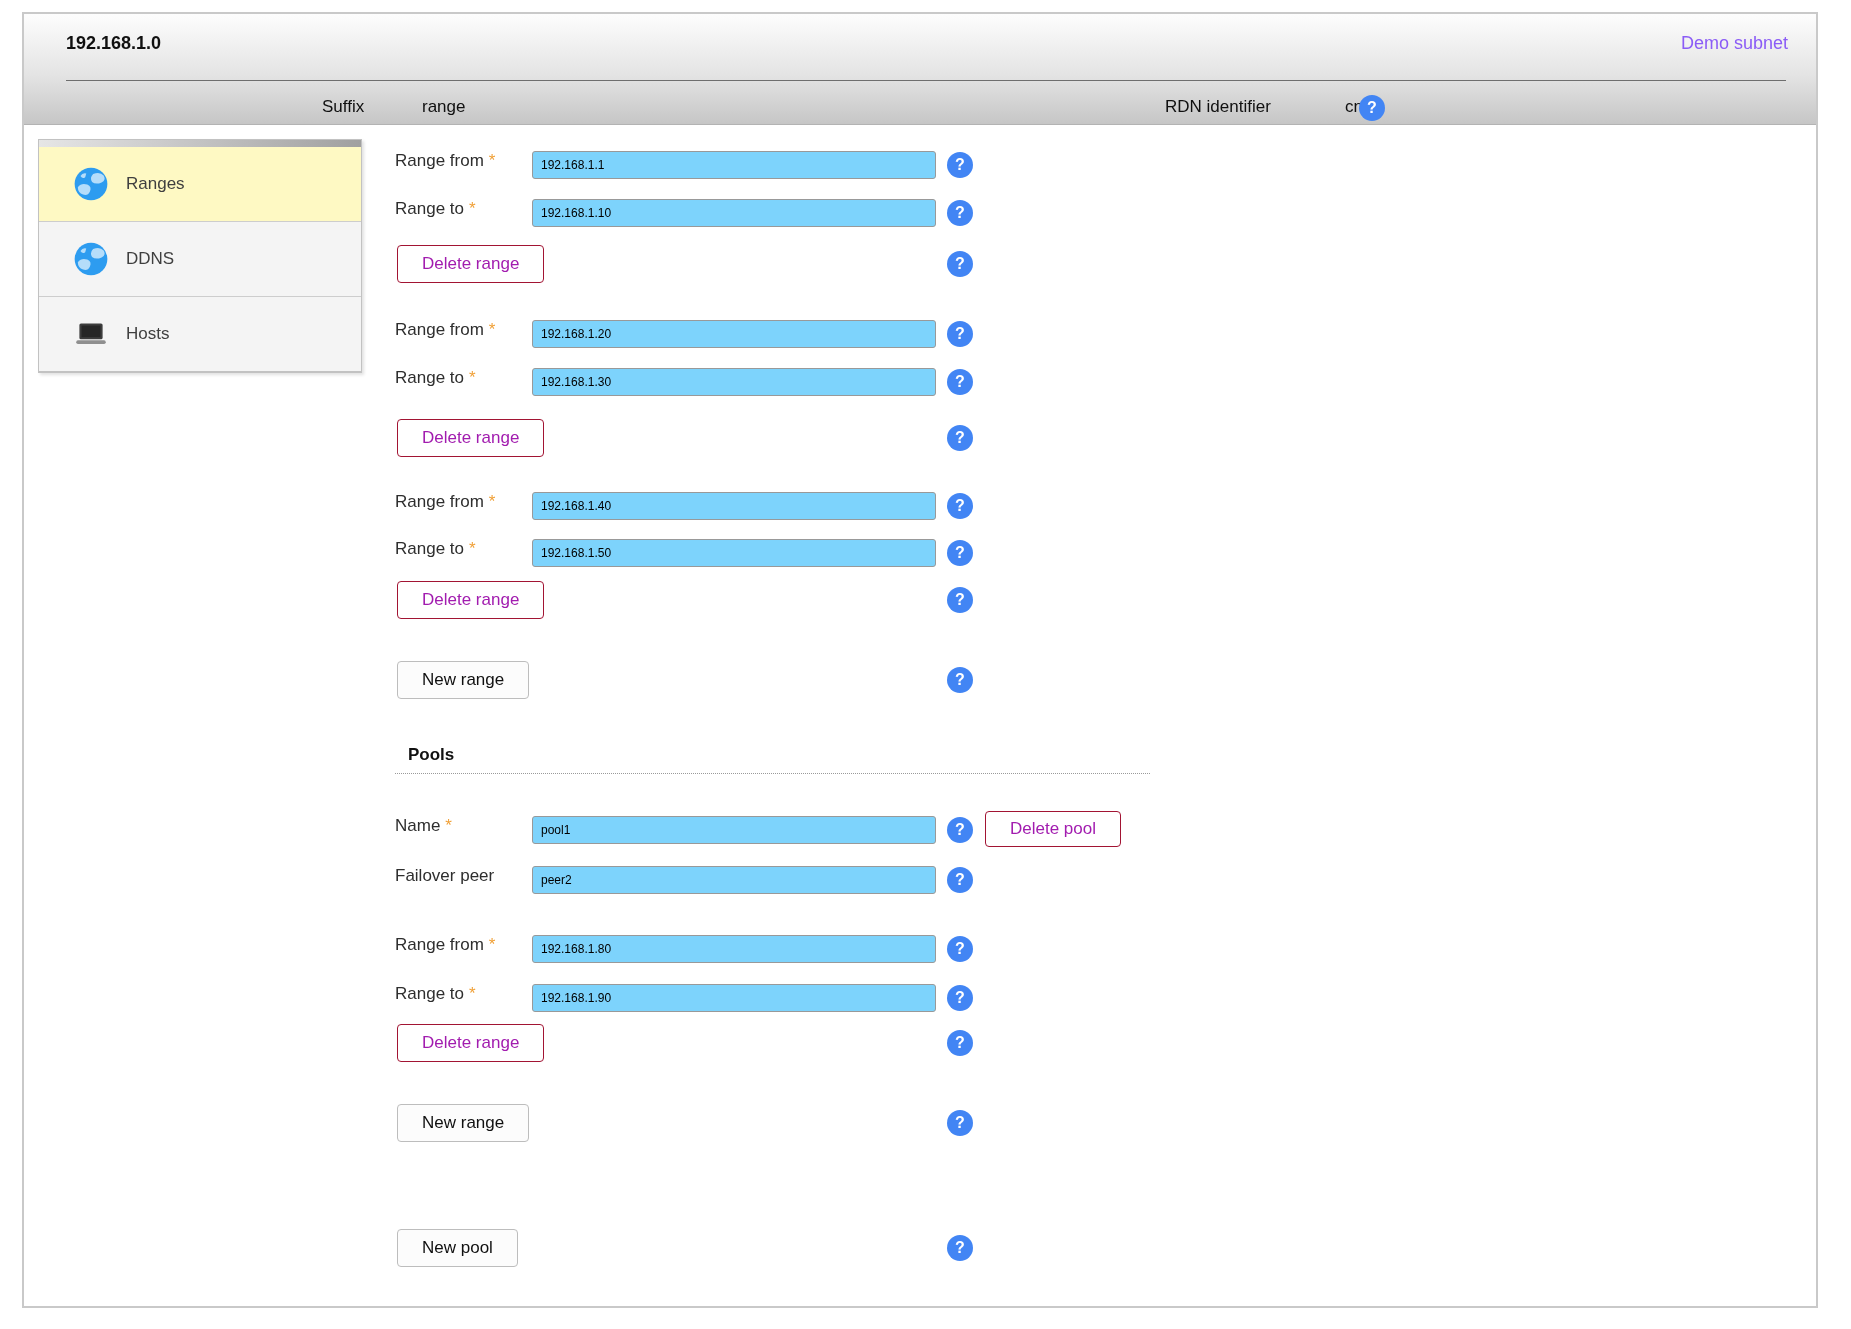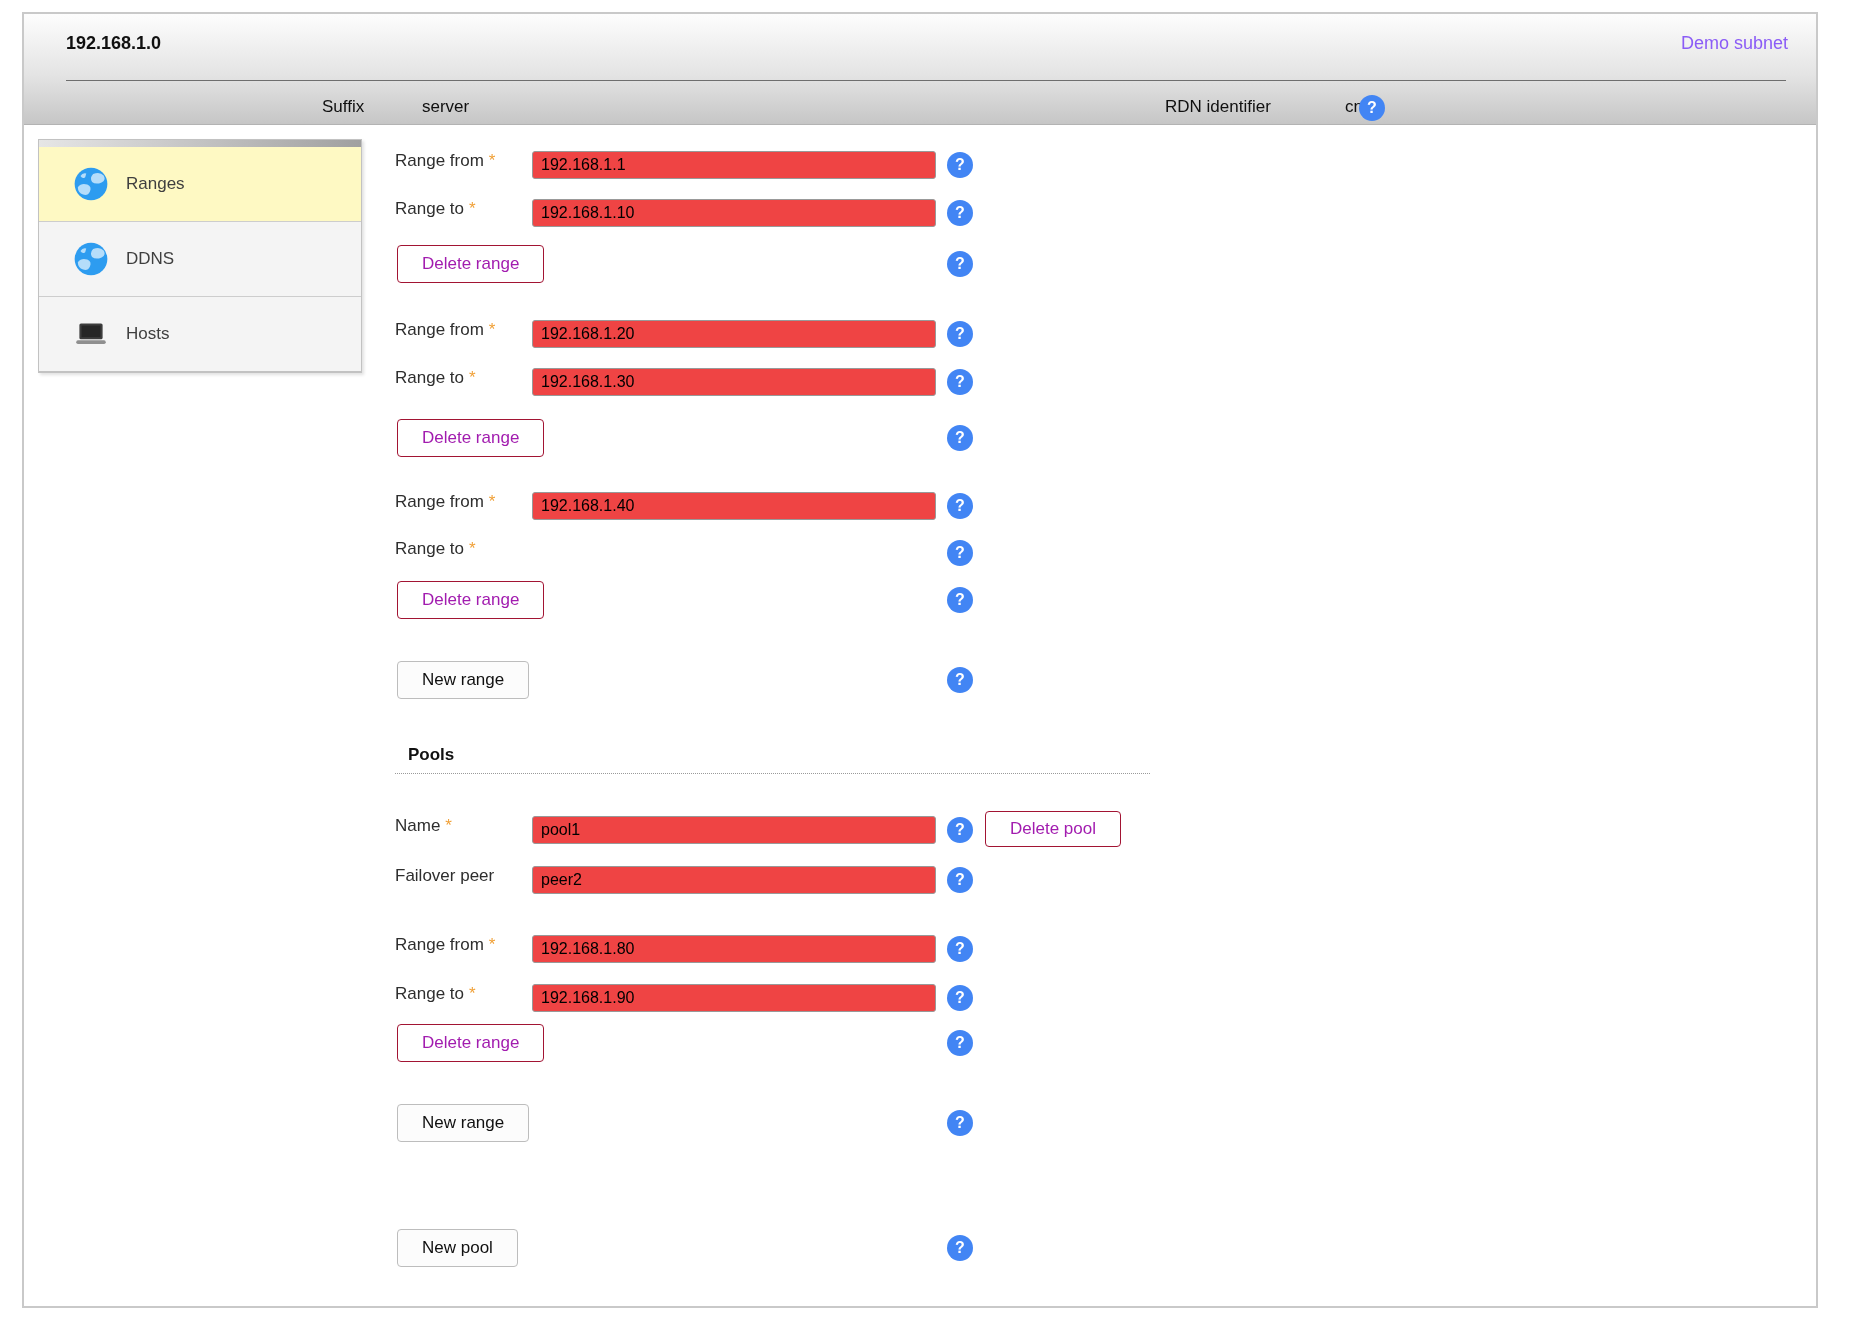--- a/index.html
+++ b/index.html
@@ -31,21 +31,21 @@
   .side-item + .side-item{border-top:1px solid #cdcdcd;}
   .side-item.active{background:#fef9c3;}
   .side-label{font-size:17px;color:#3f3f3f;}
   .icon{width:38px;height:38px;flex:none;display:block;}
 
   
   .row{position:absolute;left:371px;display:flex;align-items:flex-start;height:28px;}
   .lbl{width:137px;flex:none;font-size:17px;color:#2e2e2e;white-space:nowrap;}
   .req{color:#f0a037;margin-left:5px;font-size:17px;}
   .txt{box-sizing:border-box;width:404px;height:28px;border:1px solid #999;border-radius:3px;
-    padding:0 8px;font-size:16px;font-family:inherit;color:#000;background:#ef4444;}
+    padding:0 8px;font-size:12px;font-family:inherit;color:#000;background:#7dd3fc;}
 
   
   .btn{position:absolute;left:373px;height:38px;padding:0 24px;font-size:17px;font-family:inherit;
     border-radius:4px;cursor:pointer;white-space:nowrap;}
   .btn.neutral{background:#fcfcfc;border:1px solid #bdbdbd;color:#101010;}
   .btn.danger{background:#ffffff;border:1px solid #a21433;color:#a21caf;}
   .btn.delete-pool{left:961px;height:36px;}
 
   
   .pools-heading{position:absolute;left:384px;top:731px;font-size:17px;font-weight:bold;color:#111;}
@@ -55,21 +55,21 @@
 <body>
 
 <div class="page">
   <div class="window">
 
     <div class="header-band"></div>
     <div class="title">192.168.1.0</div>
     <div class="subtitle">Demo subnet</div>
     <div class="divider"></div>
     <span class="hdr suffix-l">Suffix</span>
-    <span class="hdr suffix-v">server</span>
+    <span class="hdr suffix-v">range</span>
     <span class="hdr rdn-l">RDN identifier</span>
     <span class="hdr rdn-v">cn</span>
     <span class="help inhdr">?</span>
 
     <div class="sidebar">
       <div class="side-strip"></div>
 
 
       <div class="side-item active">
         <span class="icon">
@@ -133,20 +133,21 @@
     <button class="btn danger" style="top:405px">Delete range</button>
     <span class="help" style="top:411px">?</span>
 
     <div class="row" style="top:478px">
       <span class="lbl"><span>Range from</span><span class="req">*</span></span>
       <input class="txt" value="192.168.1.40" style="">
     </div>
     <span class="help" style="top:479px">?</span>
     <div class="row" style="top:525px">
       <span class="lbl"><span>Range to</span><span class="req">*</span></span>
+      <input class="txt" value="192.168.1.50" style="">
     </div>
     <span class="help" style="top:526px">?</span>
     <button class="btn danger" style="top:567px">Delete range</button>
     <span class="help" style="top:573px">?</span>
 
     <button class="btn neutral" style="top:647px">New range</button>
     <span class="help" style="top:653px">?</span>
 
     <div class="pools-heading">Pools</div>
     <div class="pools-line"></div>

